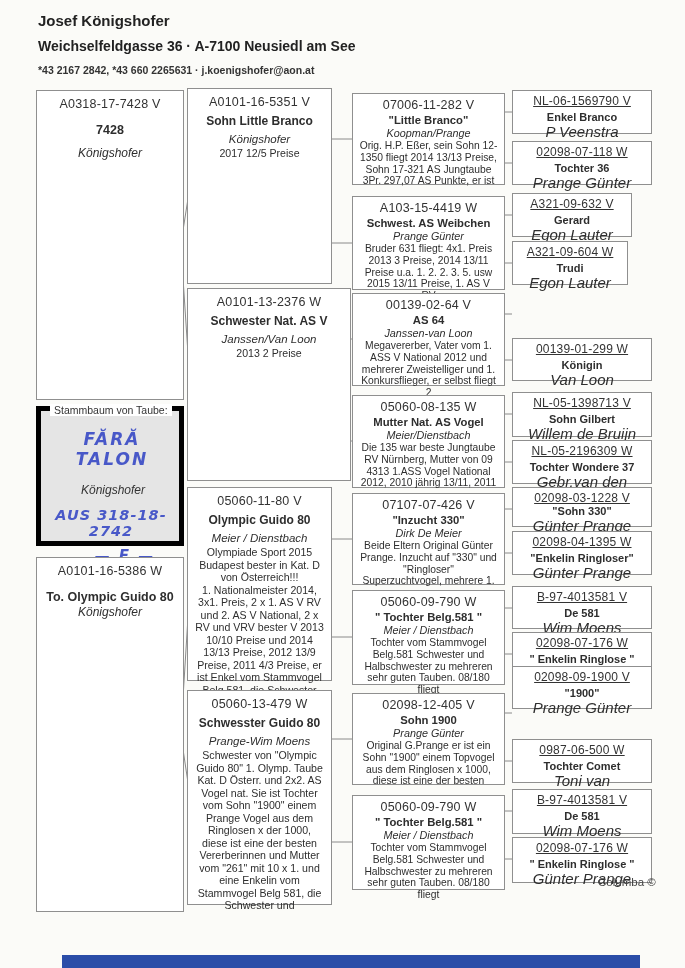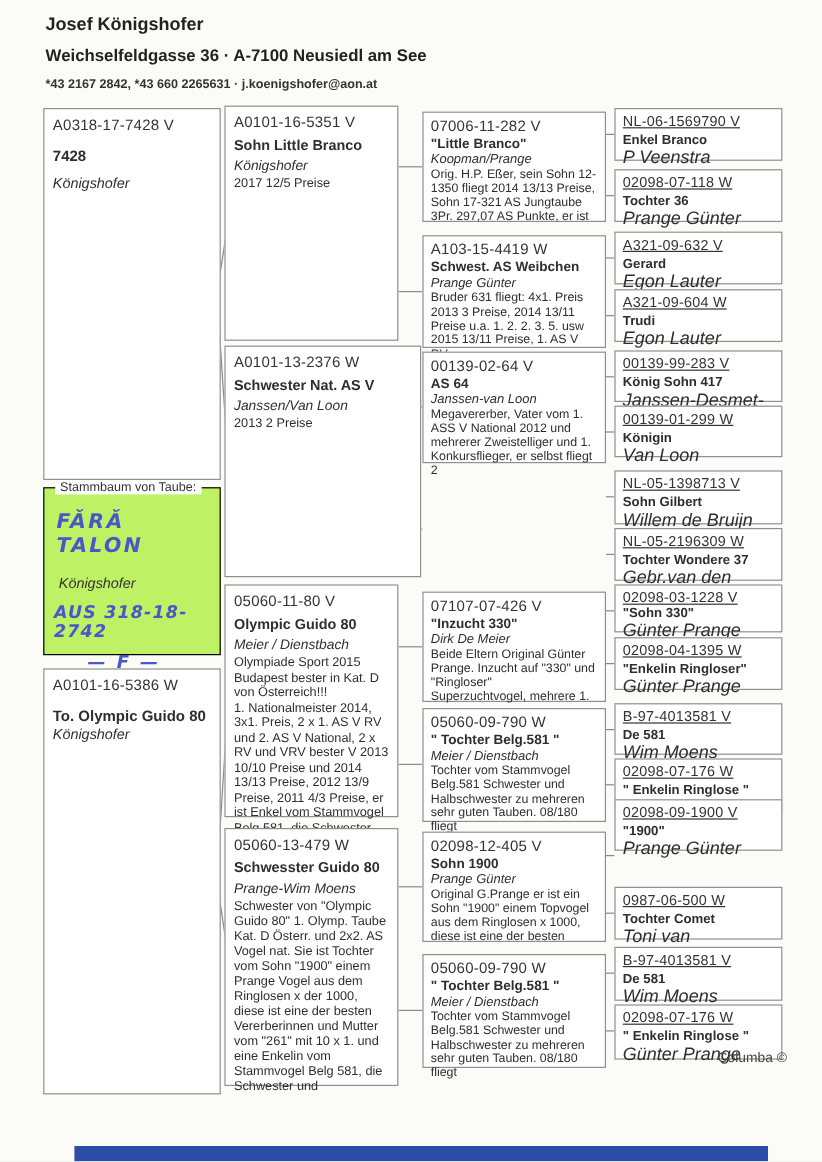--- a/index.html
+++ b/index.html
@@ -1,19 +1,19 @@
 <!DOCTYPE html>
 <html><head>
 <meta charset="utf-8">
 <style>
   html,body { margin:0; padding:0; background:#e9e9e5; }
   .page {
     position:relative; width:685px; height:968px; margin:0 auto;
     background:#fbfbf8; overflow:hidden;
-    font-family:"Liberation Sans", sans-serif; color:#2e2e2e;
+    font-family:"Liberation Sans", sans-serif; color:#2e2e2e;text-align:center;
   }
   .hdr-name    { position:absolute; left:38px; top:12px;  font-size:15px;   font-weight:bold; color:#222; }
   .hdr-address { position:absolute; left:38px; top:38px;  font-size:14px;   font-weight:bold; color:#222; }
   .hdr-contact { position:absolute; left:38px; top:64px;  font-size:10.5px; font-weight:bold; color:#333; }
 
   .box {
     position:absolute; background:#fff; border:1px solid #8f8f8f;
     padding:6px 7px; box-sizing:border-box;
   }
   .ring   { font-size:12.5px; letter-spacing:.2px; margin-bottom:6px; color:#333; }
@@ -32,21 +32,21 @@
   .gen3 .strain { font-size:10.8px; }
   .gen3 .notes  { font-size:10.3px; line-height:1.13; }
 
   .gen4 { padding:3px 6px; }
   .gen4 .ring   { font-size:12px; margin-bottom:4px;text-decoration:underline; }
   .gen4 .bname  { font-size:11px; margin-bottom:0; line-height:1.08; }
   .gen4 .strain { font-size:15px; line-height:1.12; }
 
   .subject {
     position:absolute; left:36px; top:406px; width:148px; height:140px;
-    border:1px solid #000000; background:#bef264; box-sizing:border-box; padding:10px 6px 6px 6px;
+    border:5px solid #000000; background:#e5e5e5; box-sizing:border-box; padding:10px 6px 6px 6px;
   }
   .subject-legend {
     position:absolute; top:-7px; left:9px; background:#fff; padding:0 4px;
     font-size:10.5px; color:#333;
   }
   .hand { color:#4858c8; font-family:"DejaVu Sans", sans-serif; font-style:italic; font-weight:bold; }
   .hand1 { font-size:17px; letter-spacing:2px; margin:8px 0 0 4px; }
   .subj-strain { font-style:italic; font-size:12px; color:#333; margin:14px 0 0 6px; }
   .hand2 { font-size:14.5px; letter-spacing:1px; margin:10px 0 0 2px; }
   .hand3 { font-size:15px; letter-spacing:2px; margin:8px 0 0 30px; }
@@ -158,20 +158,26 @@
     <div class="bname">Schwest. AS Weibchen</div>
     <div class="strain">Prange Günter</div>
     <div class="notes">Bruder 631 fliegt: 4x1. Preis 2013 3 Preise, 2014 13/11 Preise u.a. 1. 2. 2. 3. 5. usw 2015 13/11 Preise, 1. AS V RV</div>
   </div>
   <div class="box gen3" style="left:352px;top:293px;width:153px;height:93px">
     <div class="ring">00139-02-64 V</div>
     <div class="bname">AS 64</div>
     <div class="strain">Janssen-van Loon</div>
     <div class="notes">Megavererber, Vater vom 1. ASS V National 2012 und mehrerer Zweistelliger und 1. Konkursflieger,  er selbst fliegt 2</div>
   </div>
+  <div class="box gen3" style="left:352px;top:395px;width:153px;height:93px">
+    <div class="ring">05060-08-135 W</div>
+    <div class="bname">Mutter Nat. AS Vogel</div>
+    <div class="strain">Meier/Dienstbach</div>
+    <div class="notes">Die 135 war beste Jungtaube RV Nürnberg, Mutter von 09 4313 1.ASS Vogel National 2012, 2010 jährig 13/11, 2011</div>
+  </div>
   <div class="box gen3" style="left:352px;top:493px;width:153px;height:92px">
     <div class="ring">07107-07-426 V</div>
     <div class="bname">"Inzucht 330"</div>
     <div class="strain">Dirk De Meier</div>
     <div class="notes">Beide Eltern Original Günter Prange. Inzucht auf "330" und "Ringloser"
 Superzuchtvogel, mehrere 1.</div>
   </div>
   <div class="box gen3" style="left:352px;top:590px;width:153px;height:95px">
     <div class="ring">05060-09-790 W</div>
     <div class="bname">" Tochter Belg.581 "</div>
@@ -194,34 +200,29 @@
   <div class="box gen4" style="left:512px;top:90px;width:140px;height:44px">
     <div class="ring">NL-06-1569790 V</div>
     <div class="bname">Enkel Branco</div>
     <div class="strain">P Veenstra</div>
   </div>
   <div class="box gen4" style="left:512px;top:141px;width:140px;height:44px">
     <div class="ring">02098-07-118 W</div>
     <div class="bname">Tochter 36</div>
     <div class="strain">Prange Günter</div>
   </div>
-  <div class="box gen4" style="left:512px;top:193px;width:140px;height:44px">
+  <div class="box gen4" style="left:512px;top:193px;width:120px;height:44px">
     <div class="ring">A321-09-632 V</div>
     <div class="bname">Gerard</div>
     <div class="strain">Egon Lauter</div>
   </div>
-  <div class="box gen4" style="left:512px;top:241px;width:140px;height:44px">
+  <div class="box gen4" style="left:512px;top:241px;width:116px;height:44px">
     <div class="ring">A321-09-604 W</div>
     <div class="bname">Trudi</div>
     <div class="strain">Egon Lauter</div>
-  </div>
-  <div class="box gen4" style="left:512px;top:292px;width:140px;height:43px">
-    <div class="ring">00139-99-283 V</div>
-    <div class="bname">König Sohn 417</div>
-    <div class="strain">Janssen-Desmet-M.</div>
   </div>
   <div class="box gen4" style="left:512px;top:338px;width:140px;height:43px">
     <div class="ring">00139-01-299 W</div>
     <div class="bname">Königin</div>
     <div class="strain">Van Loon</div>
   </div>
   <div class="box gen4" style="left:512px;top:392px;width:140px;height:45px">
     <div class="ring">NL-05-1398713 V</div>
     <div class="bname">Sohn Gilbert</div>
     <div class="strain">Willem de Bruijn</div>

